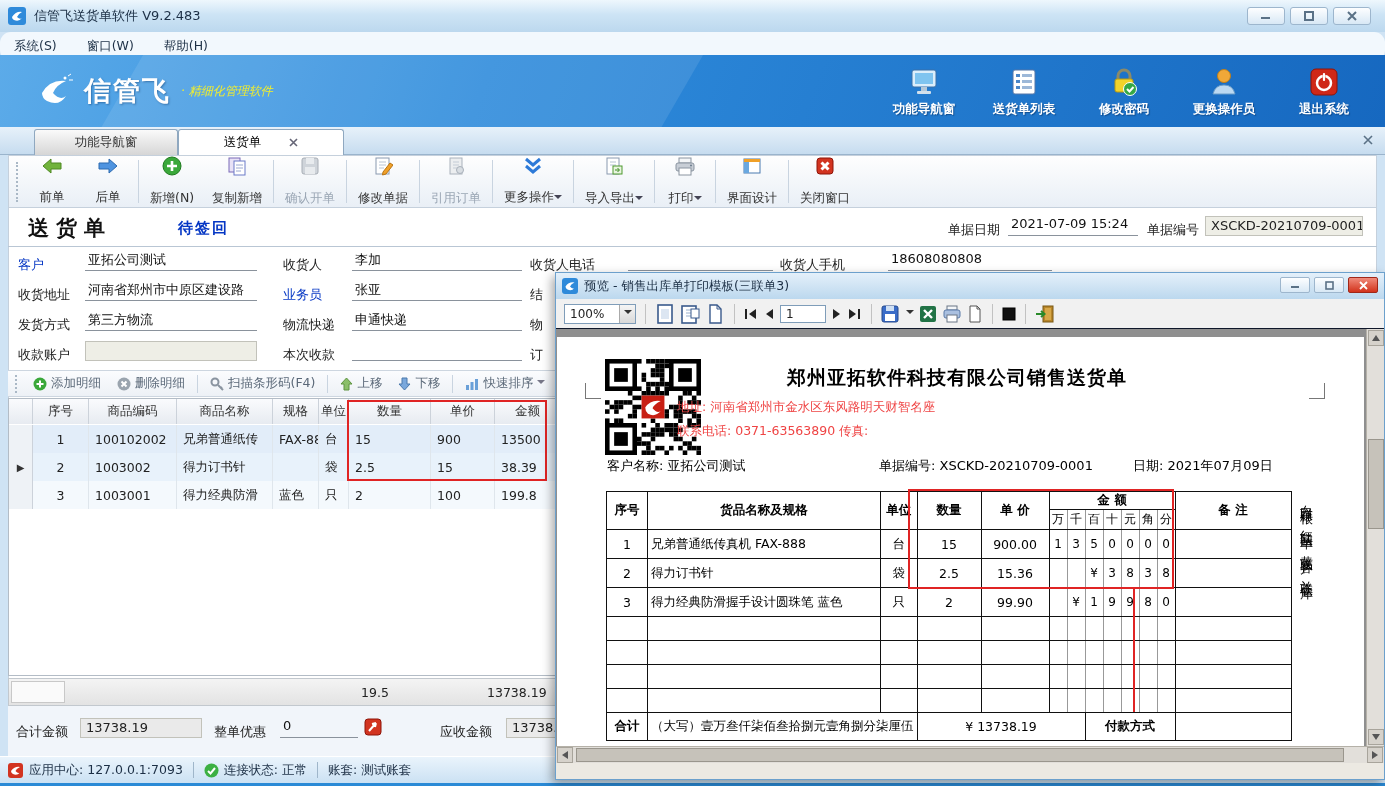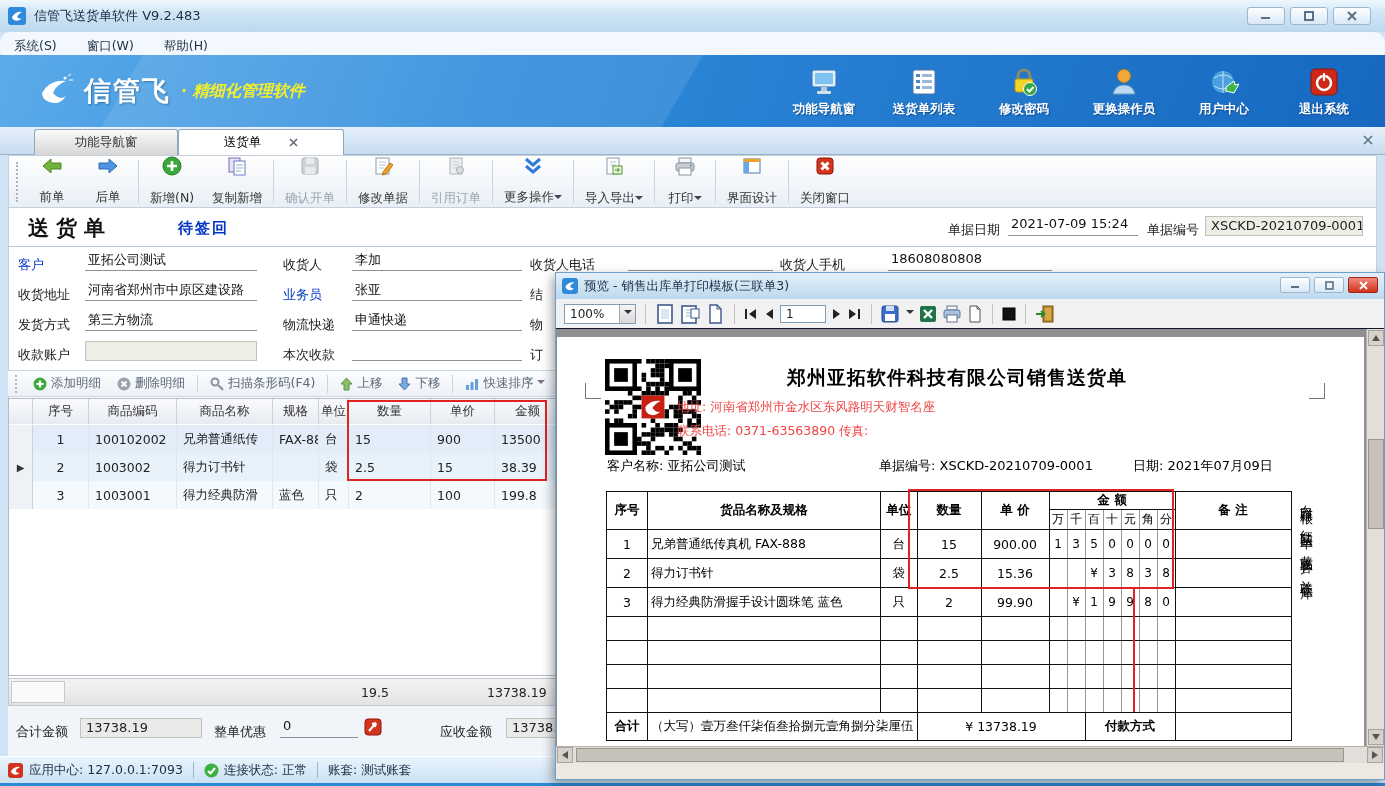--- a/index.html
+++ b/index.html
@@ -18,21 +18,21 @@
   .menubar { left:0; top:32px; width:1385px; height:29px; background:#f2f8fd;
     display:flex; align-items:center; gap:30px; padding-left:14px; font-size:12.5px; color:#1c2f45;border-radius:11px; }
 
   
   .banner { left:0; top:55px; width:1385px; height:72px;
     background:linear-gradient(110deg,#5cabe9 0%,#2f8cdc 35%,#1668c0 100%); overflow:hidden; }
   .banner:before { content:""; position:absolute; left:120px; top:-40px; width:560px; height:160px;
     background:rgba(255,255,255,.10); transform:skewX(-30deg); }
   .brand { position:absolute; left:34px; top:16px; display:flex; align-items:center; gap:10px; }
   .brand-name { font-size:27px; font-weight:bold; color:#fff; letter-spacing:2px; text-shadow:1px 1px 2px rgba(0,40,90,.4); }
-  .brand-slogan { font-size:16px; font-weight:bold; font-style:italic; color:#f4ef2a; }
+  .brand-slogan { font-size:12px; font-weight:normal; font-style:italic; color:#f4ef2a; }
   .banner-actions { position:absolute; right:18px; top:8px; display:flex; gap:14px; }
   .bact { width:86px; height:58px; display:flex; flex-direction:column; align-items:center; justify-content:center; gap:4px; }
   .bact span.lbl { color:#fff; font-weight:bold; font-size:12.5px; text-shadow:1px 1px 1px rgba(0,40,90,.5); white-space:nowrap; }
 
   
   .tabstrip { left:0; top:127px; width:1385px; height:28px;
     background:linear-gradient(#e7f1fa,#c6dcef); border-bottom:1px solid #9ab4cc; }
   .tab { position:absolute; top:2px; height:26px; display:flex; align-items:center; justify-content:center;
     font-size:12.5px; border:1px solid #8fa8c0; border-bottom:none; border-radius:3px 3px 0 0; }
   .tab.inactive { left:34px; width:144px; background:linear-gradient(#fafafa,#d6d6d6); color:#333; }
@@ -217,28 +217,20 @@
               <path d="M18 22 l2.5 2.5 L24.5 20" stroke="#fff" stroke-width="2" fill="none"></path>
             </svg></span>
         <span class="lbl">修改密码</span>
       </div>
       <div class="bact">
         <span class="ic"><svg width="30" height="30">
               <circle cx="15" cy="9" r="6.5" fill="#f0a838" stroke="#c07f18"></circle>
               <path d="M4 27 q2 -9 11 -9 q9 0 11 9 z" fill="#bcd9f2" stroke="#6a9cc8"></path>
             </svg></span>
         <span class="lbl">更换操作员</span>
-      </div>
-      <div class="bact">
-        <span class="ic"><svg width="30" height="30">
-              <circle cx="14" cy="15" r="11" fill="#4aa0de"></circle>
-              <path d="M5 11 q9 -6 18 0 M5 19 q9 6 18 0 M14 4 v22" stroke="#bfe2f6" fill="none"></path>
-              <path d="M17 20 l8 -6 l1 4 l4 -1 l-5 9 l-8 -2 z" fill="#3db54a" stroke="#fff"></path>
-            </svg></span>
-        <span class="lbl">用户中心</span>
       </div>
       <div class="bact">
         <span class="ic"><svg width="30" height="30">
               <rect x="2" y="2" width="26" height="26" rx="5" fill="#cf2818" stroke="#8e1408"></rect>
               <circle cx="15" cy="16" r="7" fill="none" stroke="#fff" stroke-width="2.5"></circle>
               <rect x="13.7" y="5" width="2.6" height="9" fill="#cf2818"></rect>
               <rect x="13.9" y="6" width="2.2" height="8" rx="1" fill="#fff"></rect>
             </svg></span>
         <span class="lbl">退出系统</span>
       </div>

